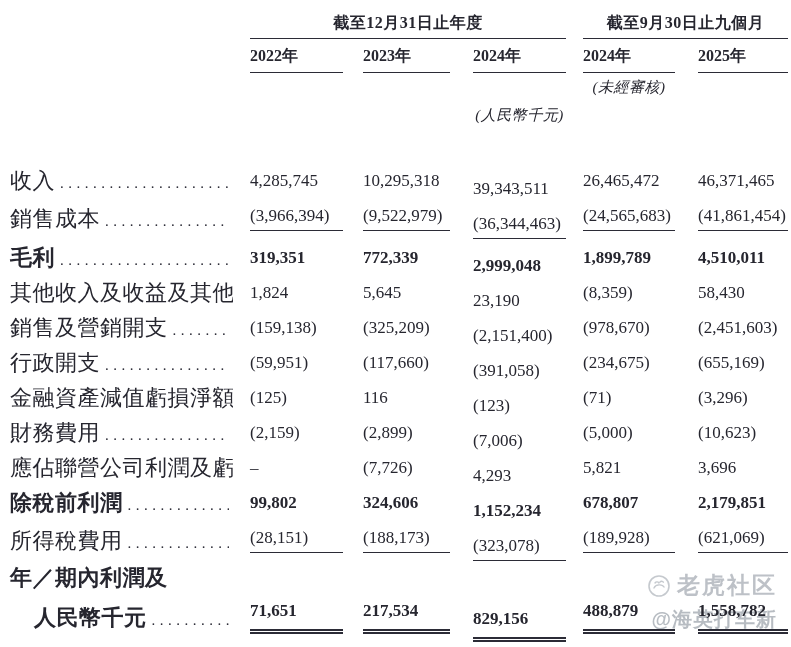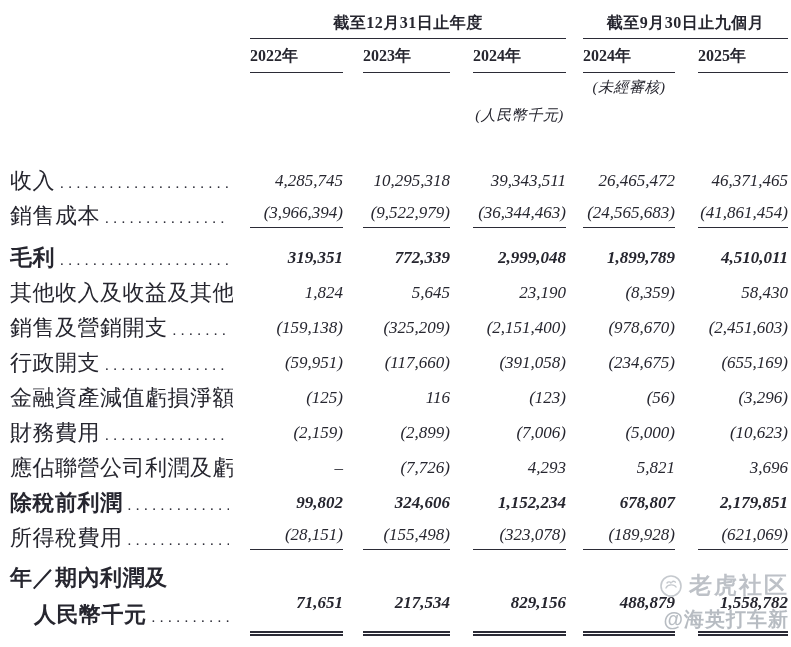--- a/index.html
+++ b/index.html
@@ -6,21 +6,21 @@
   html,body { background:#ffffff; }
   body {
     width:791px; height:647px; overflow:hidden;
     font-family:"Liberation Serif","DejaVu Serif",serif;
     color:#26262f;
   }
   .page { position:relative; width:791px; height:647px; background:#ffffff; }
 
   
   .watermark {
-    position:absolute; top:570px; right:2px; width:160px; z-index:0;
+    position:absolute; top:570px; right:14px; width:160px; z-index:0;
     text-align:right; color:rgba(145,152,162,0.60);
   }
   .wm-line1 { display:flex; align-items:center; justify-content:flex-end; gap:6px; }
   .wm-brand { font-size:23px; font-weight:bold; letter-spacing:2px; font-family:"Liberation Sans",sans-serif; }
   .wm-handle { font-size:20px; font-weight:bold; letter-spacing:1px; margin-top:5px;
                font-family:"Liberation Sans",sans-serif; color:rgba(145,152,162,0.65); }
   .wm-logo { width:24px; height:24px; flex:0 0 auto; opacity:0.8; }
 
   .sheet { position:relative; z-index:1; padding:4px 3px 0 3px; }
 
@@ -63,28 +63,28 @@
     grid-column:1; display:flex; align-items:baseline; overflow:hidden;
     padding-left:7px; padding-right:4px;
   }
   .label-cell.indent { padding-left:31px; }
   .label-text { white-space:nowrap; font-size:22px; letter-spacing:0.5px; }
   .dots {
     flex:1 1 auto; overflow:hidden; white-space:nowrap;
     font-size:15px; letter-spacing:4.5px; padding-left:5px; color:#2b2b36;
   }
 
-  .num-cell { text-align:right; font-size:17px; white-space:nowrap;font-style:italic; }
-  .c1 { grid-column:3; } .c2 { grid-column:5; } .c3 { grid-column:7; }
+  .num-cell { text-align:left; font-size:17px; white-space:nowrap; }
+  .c1 { grid-column:3; } .c2 { grid-column:5; } .c3 { grid-column:7;margin-top:16px; }
   .c4 { grid-column:9; } .c5 { grid-column:11; }
 
   .bold .label-text, .bold .num-cell { font-weight:bold; }
 
   .rule-single { border-bottom:1.5px solid #2b2b36; padding-bottom:4px; }
-  .rule-double { border-bottom:5px double #2b2b36; padding-bottom:18px; }
+  .rule-double { border-bottom:5px double #2b2b36; padding-bottom:8px; }
 </style>
 </head>
 <body>
 
 <div class="page">
 
   <div class="watermark">
     <div class="wm-line1">
       <svg class="wm-logo" viewBox="0 0 24 24">
         <circle cx="12" cy="12" r="10" fill="none" stroke="rgba(145,152,162,0.65)" stroke-width="1.6"></circle>
@@ -187,21 +187,21 @@
           <div class="num-cell c5">(655,169)</div>
         </div>
         <div class="row body-row">
           <div class="label-cell">
             <span class="label-text">金融資產減值虧損淨額</span>
             <span class="dots">............................................................</span>
           </div>
           <div class="num-cell c1">(125)</div>
           <div class="num-cell c2">116</div>
           <div class="num-cell c3">(123)</div>
-          <div class="num-cell c4">(56)</div>
+          <div class="num-cell c4">(71)</div>
           <div class="num-cell c5">(3,296)</div>
         </div>
         <div class="row body-row">
           <div class="label-cell">
             <span class="label-text">財務費用</span>
             <span class="dots">............................................................</span>
           </div>
           <div class="num-cell c1">(2,159)</div>
           <div class="num-cell c2">(2,899)</div>
           <div class="num-cell c3">(7,006)</div>
@@ -229,21 +229,21 @@
           <div class="num-cell c3">1,152,234</div>
           <div class="num-cell c4">678,807</div>
           <div class="num-cell c5">2,179,851</div>
         </div>
         <div class="row body-row">
           <div class="label-cell">
             <span class="label-text">所得稅費用</span>
             <span class="dots">............................................................</span>
           </div>
           <div class="num-cell c1 rule-single">(28,151)</div>
-          <div class="num-cell c2 rule-single">(155,498)</div>
+          <div class="num-cell c2 rule-single">(188,173)</div>
           <div class="num-cell c3 rule-single">(323,078)</div>
           <div class="num-cell c4 rule-single">(189,928)</div>
           <div class="num-cell c5 rule-single">(621,069)</div>
         </div>
         <div class="row body-row bold gap-before tight">
           <div class="label-cell">
             <span class="label-text">年／期內利潤及</span>
           </div>
         </div>
         <div class="row body-row bold tight">

